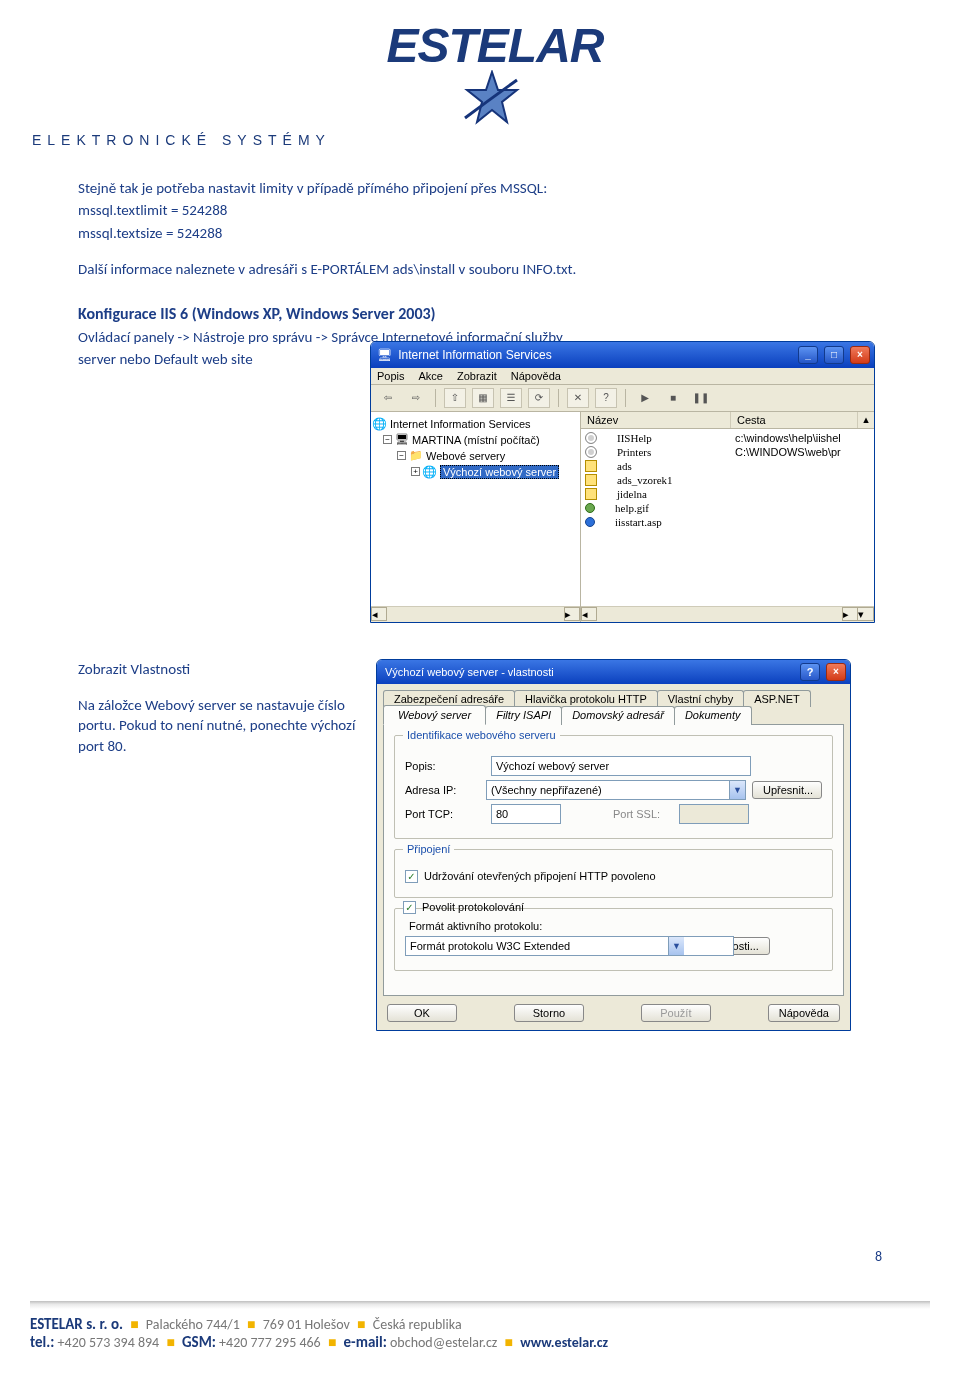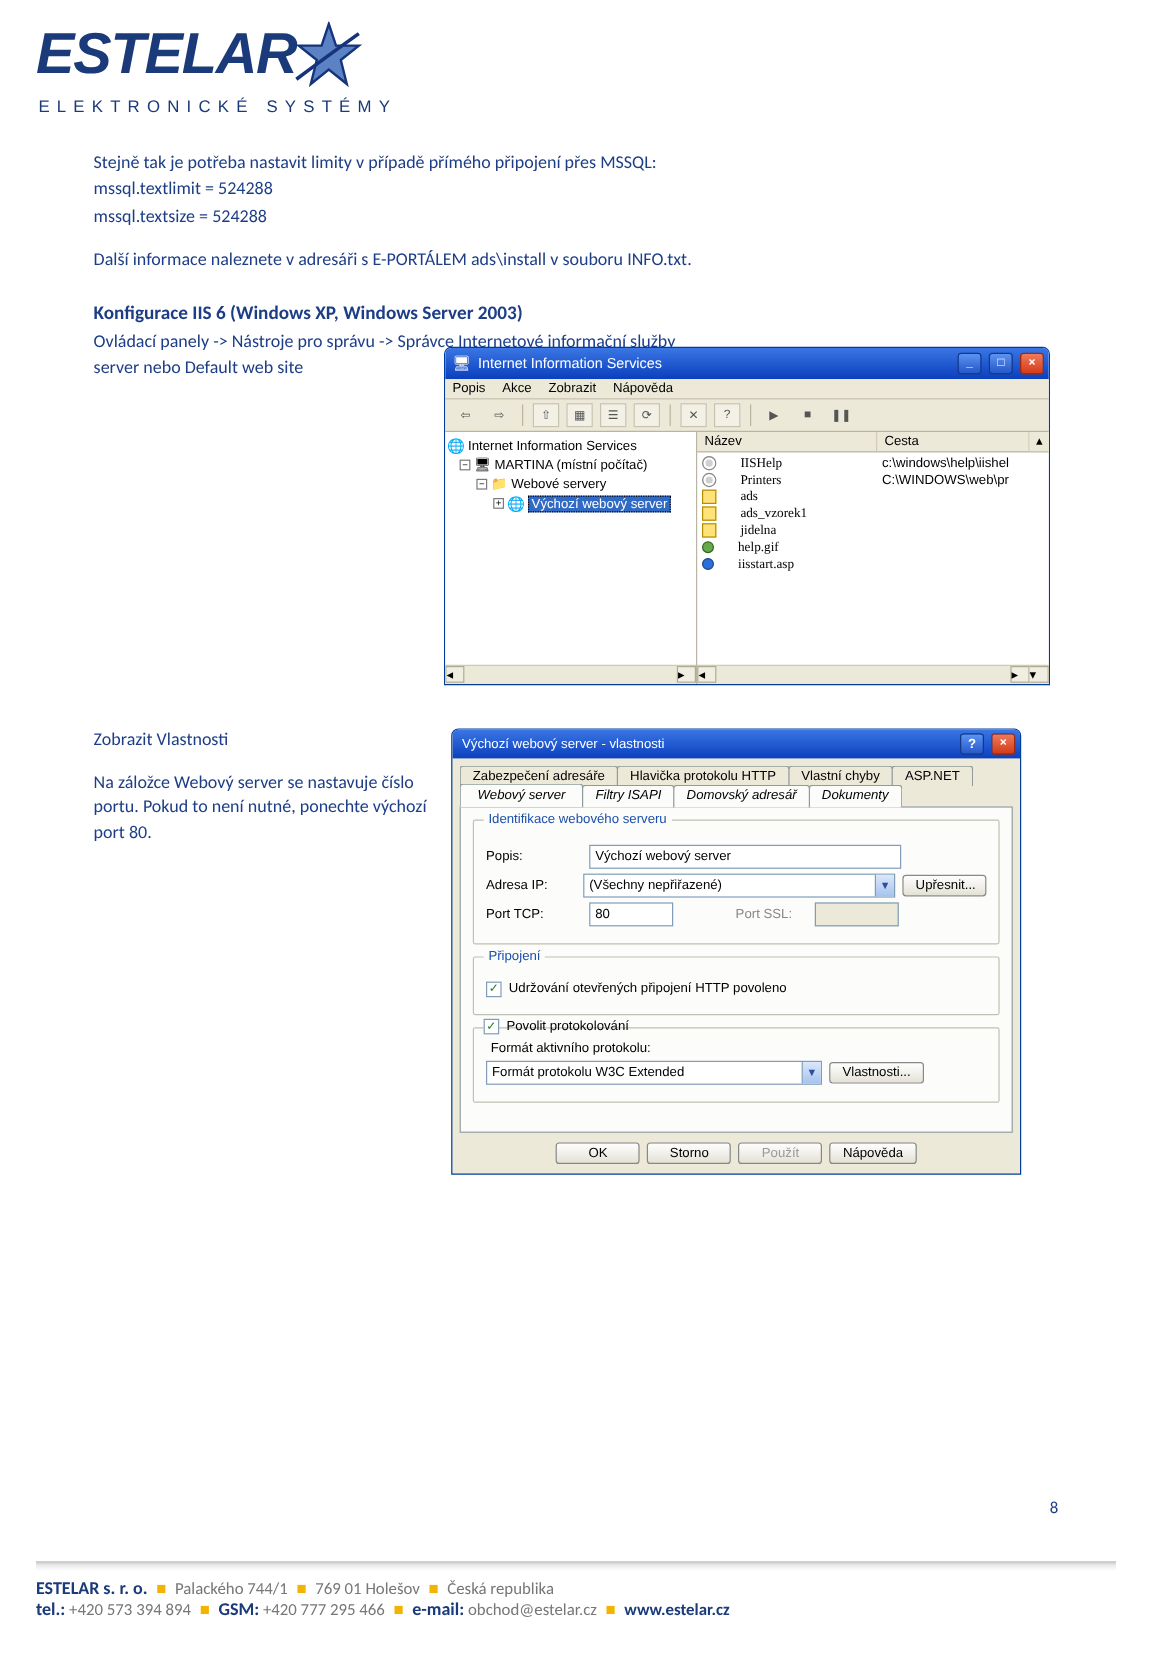--- a/index.html
+++ b/index.html
@@ -11,22 +11,23 @@
     font-size: 15px;
     color: #000;
     position: relative;
   }
   
   .page-header {
     padding: 22px 0 0 30px;
   }
   .logo {
     display: flex;
-    align-items: flex-start;
+    align-items: center;
     gap: 4px;
+    flex-direction: column;
   }
   .logo-text {
     font-family: Arial, sans-serif;
     font-weight: 900;
     font-style: italic;
     font-size: 48px;
     letter-spacing: -1px;
     color: #1b3a7a;
     line-height: 1;
   }
@@ -248,21 +249,21 @@
     padding:2px 10px;
     font-size:11px;
     font-family:Tahoma,Arial,sans-serif;
     min-width:70px;
     text-align:center;
   }
   .btn.disabled { color:#9a9a9a; }
   .cb { display:flex; align-items:center; gap:6px; }
   .cbox { width:13px;height:13px;border:1px solid #7f9db9;background:#fff;display:flex;align-items:center;justify-content:center;font-size:10px;color:#2a7c2a; }
   .dlg-buttons {
-    display:flex; justify-content:center; gap:6px;
+    display:flex; justify-content:space-between; gap:6px;
     padding:8px 10px;
   }
   
   .page-num {
     position:absolute;
     right: 78px;
     bottom: 120px;
     color:#1d3e87;
     font-size:14px;
   }
@@ -500,21 +501,21 @@
           </div>
 
           <div class="group" style="padding-top:10px;">
             <div class="frow cb" style="margin-top:-18px;margin-left:-2px;">
               <span class="cbox">✓</span>
               <span>Povolit protokolování</span>
             </div>
             <div style="margin:6px 0 2px 4px;">Formát aktivního protokolu:</div>
             <div class="frow">
               <span class="combo" style="width:280px;">
-                <input class="txtfield" style="width: 280px;" value="Formát protokolu W3C Extended">
+                <input class="txtfield" style="width: 329px;" value="Formát protokolu W3C Extended">
                 <span class="arrow">▼</span>
               </span>
               <button class="btn">Vlastnosti...</button>
             </div>
           </div>
 
         </div>
       </div>
       <div class="dlg-buttons">
         <button class="btn">OK</button>

